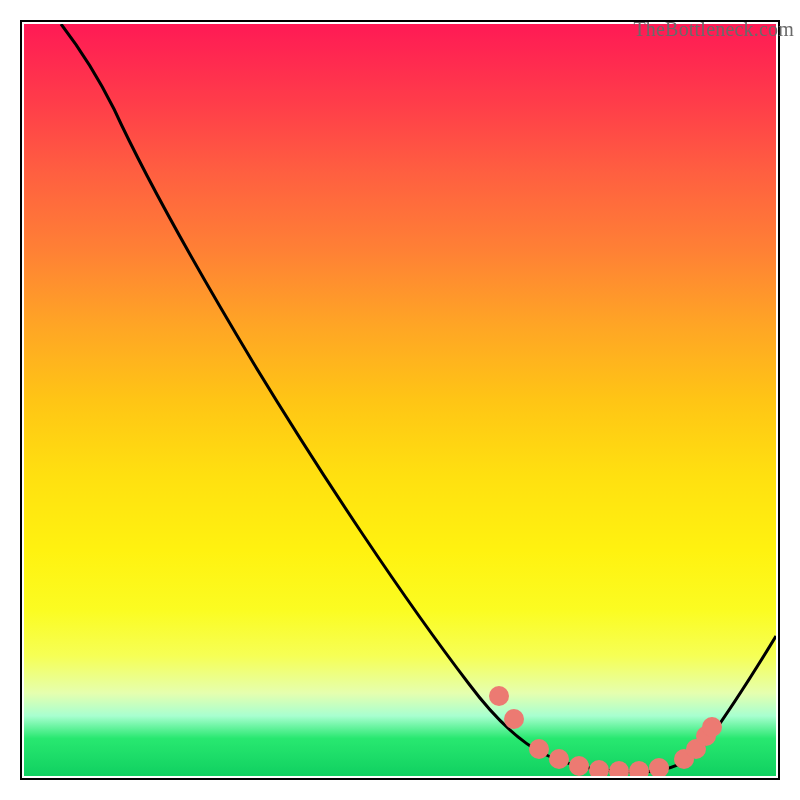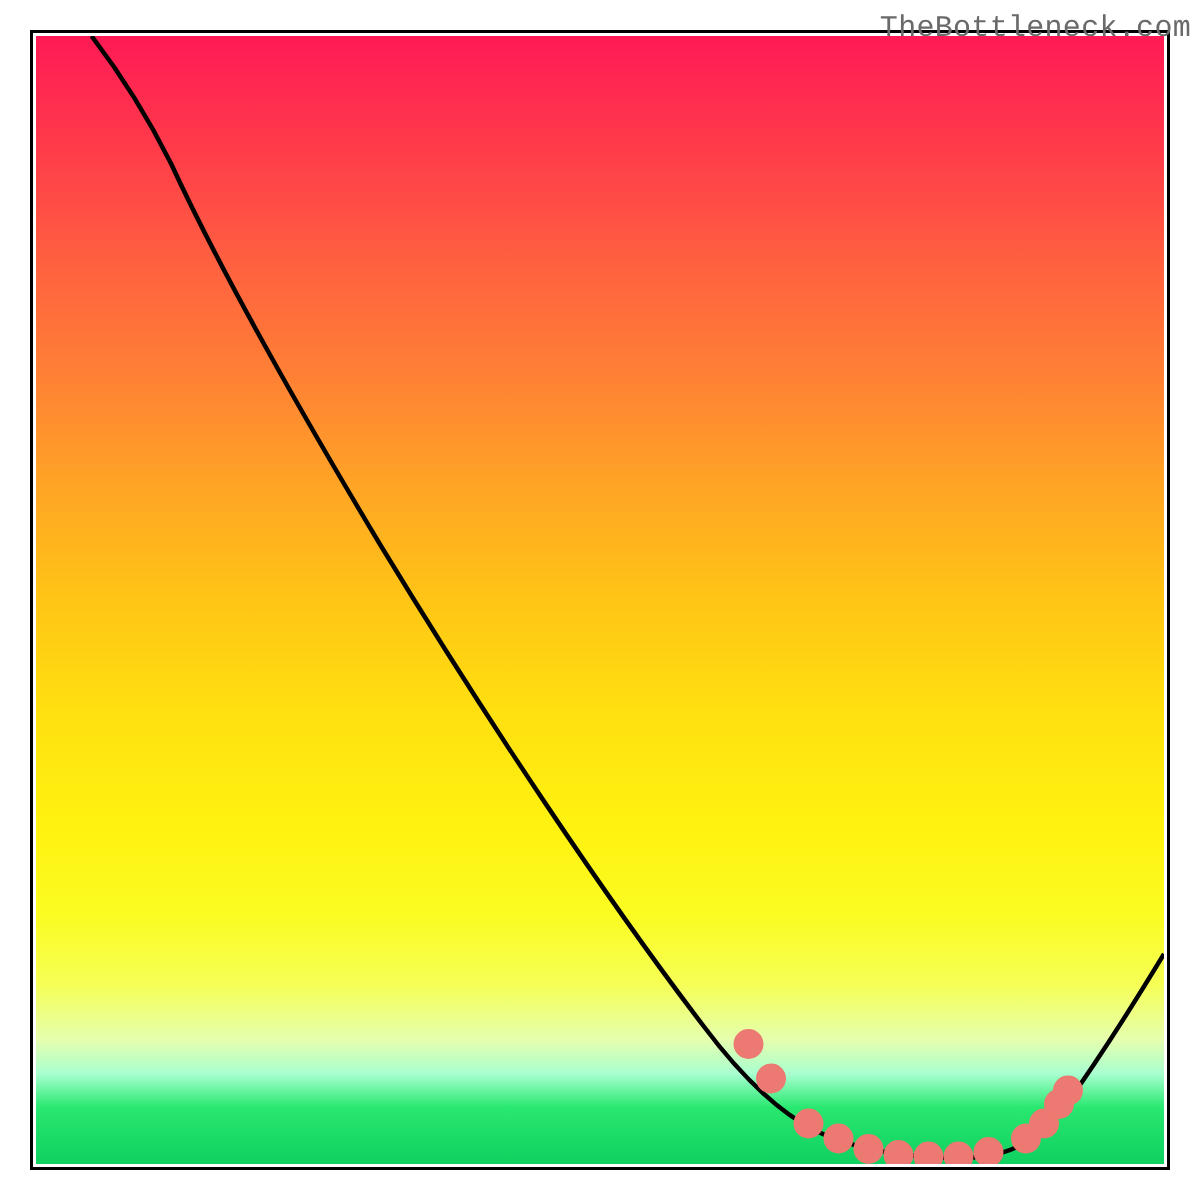--- a/index.html
+++ b/index.html
@@ -41,25 +41,25 @@
   }
   svg.curve {
     position: absolute;
     left: 0;
     top: 0;
     width: 752px;
     height: 752px;
   }
   .watermark {
     position: absolute;
-    top: 8px;
+    top: 18px;
     right: 6px;
     font-size: 20px;
     color: #6a6a6a;
-    font-family: Liberation Mono, monospace;
+    font-family: Liberation Serif, serif;
     letter-spacing: 0.2px;
   }
   .border-frame {
     position: absolute;
     left: 20px;
     top: 20px;
     width: 756px;
     height: 756px;
     border: 2px solid #000;
     box-sizing: content-box;

